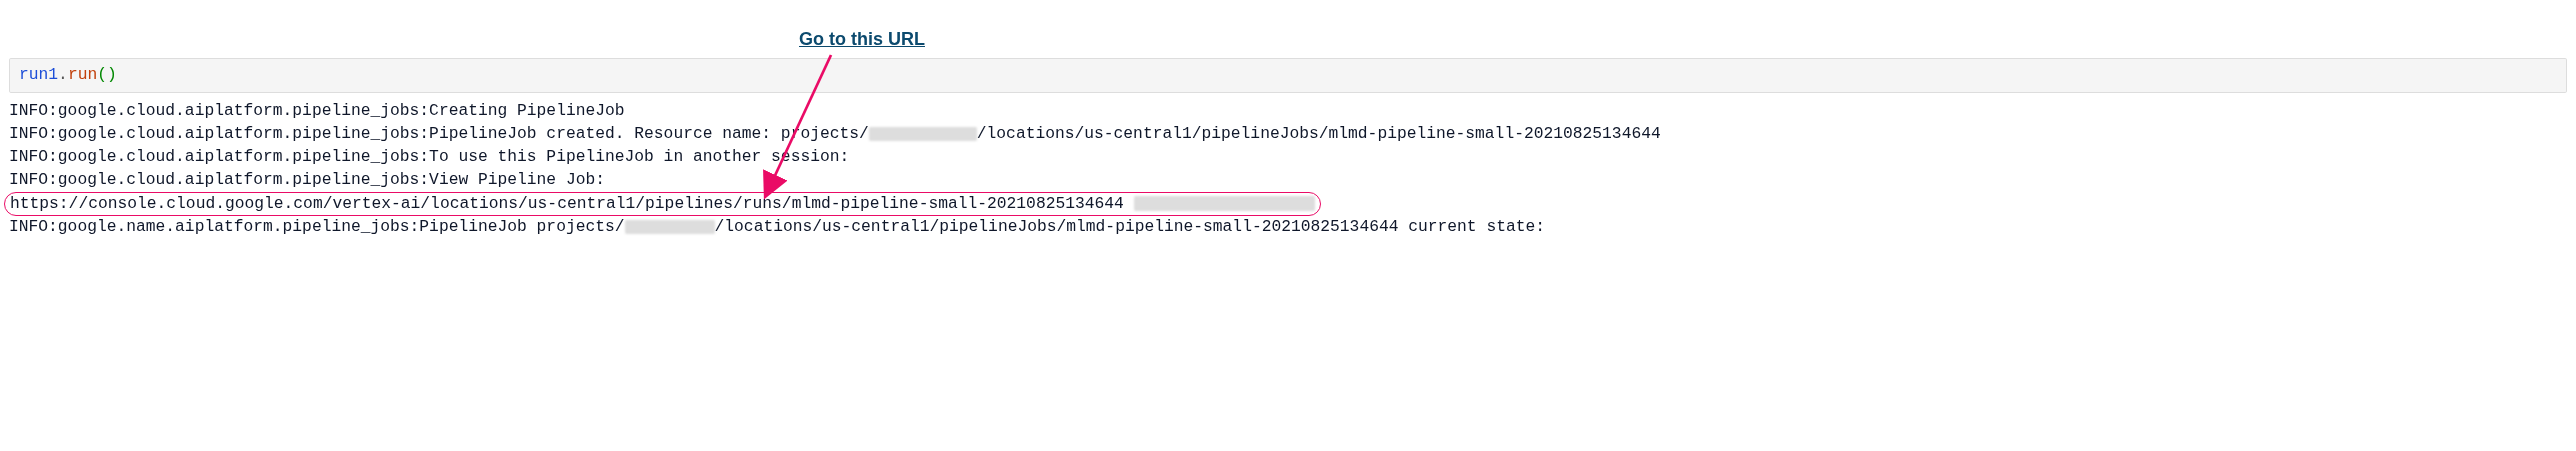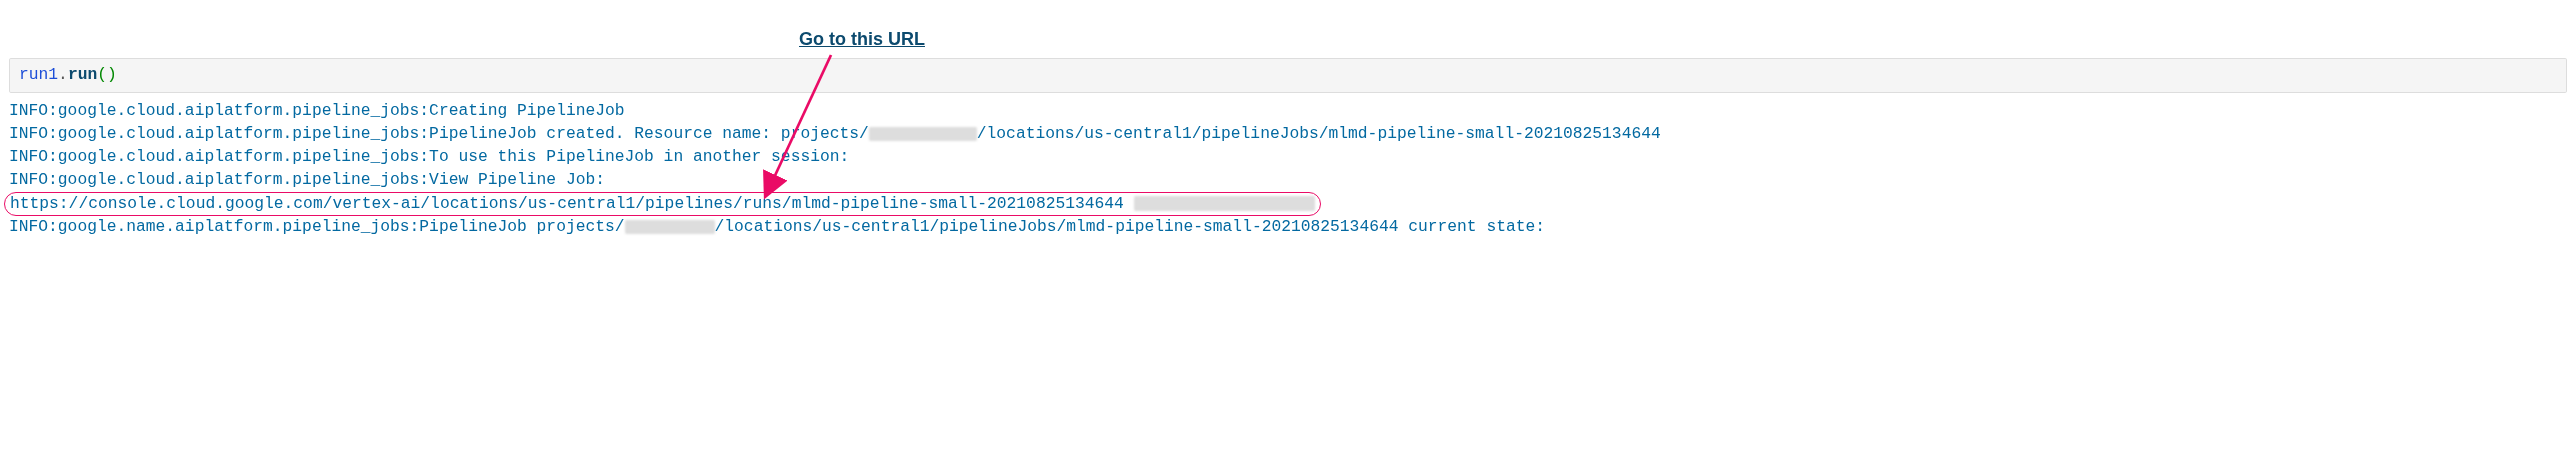--- a/index.html
+++ b/index.html
@@ -41,29 +41,28 @@
       margin: 3.6px 9px 7.2px 9px;
       border-radius: 1.8px;
     }
     .code-cell .obj {
       color: #1d4ed8;
     }
     .code-cell .dot {
       color: #555555;
     }
     .code-cell .method {
-      color: #0c4a6e;
-      font-weight: bold;
+      color: #c2410c;
     }
     .code-cell .paren {
       color: #008800;
     }
     .output {
       padding: 0 9px;
-      color: #0369a1;
+      color: #0f172a;
     }
     .output-line {
       white-space: pre;
     }
     .redacted {
       display: inline-block;
       background: #dddddd;
       color: #dddddd;
       border-radius: 1.8px;
       filter: blur(0.9px);

